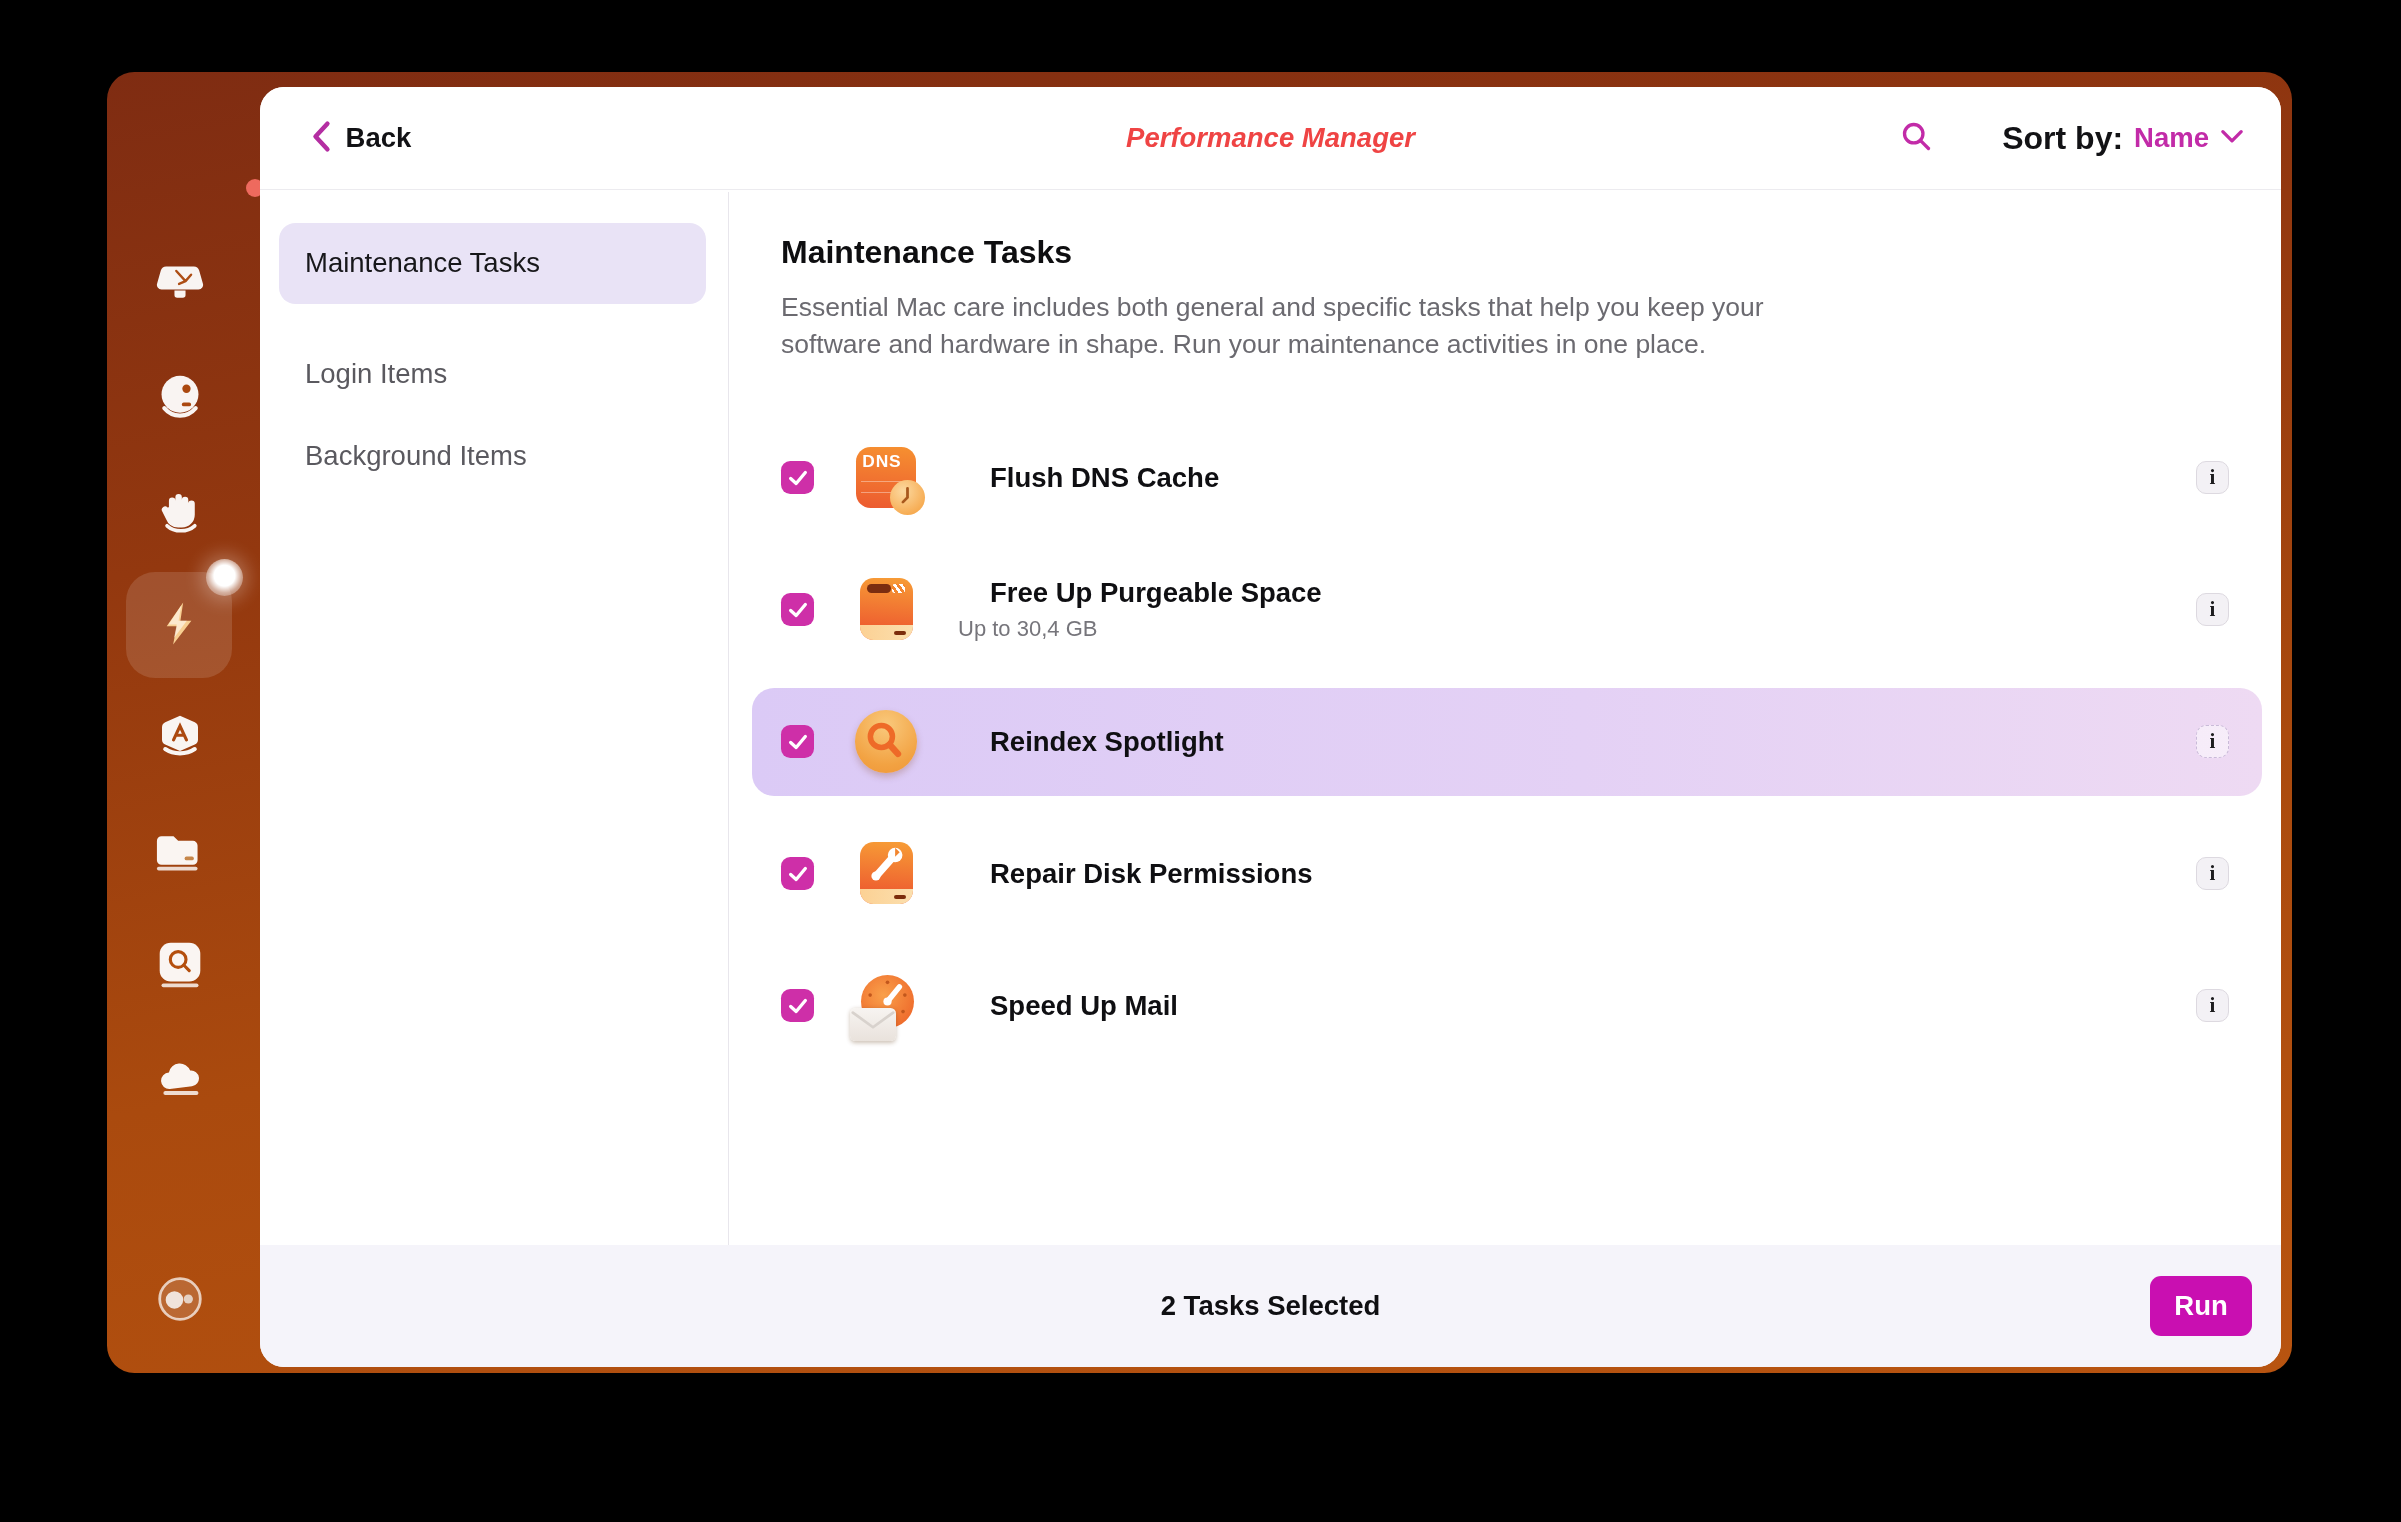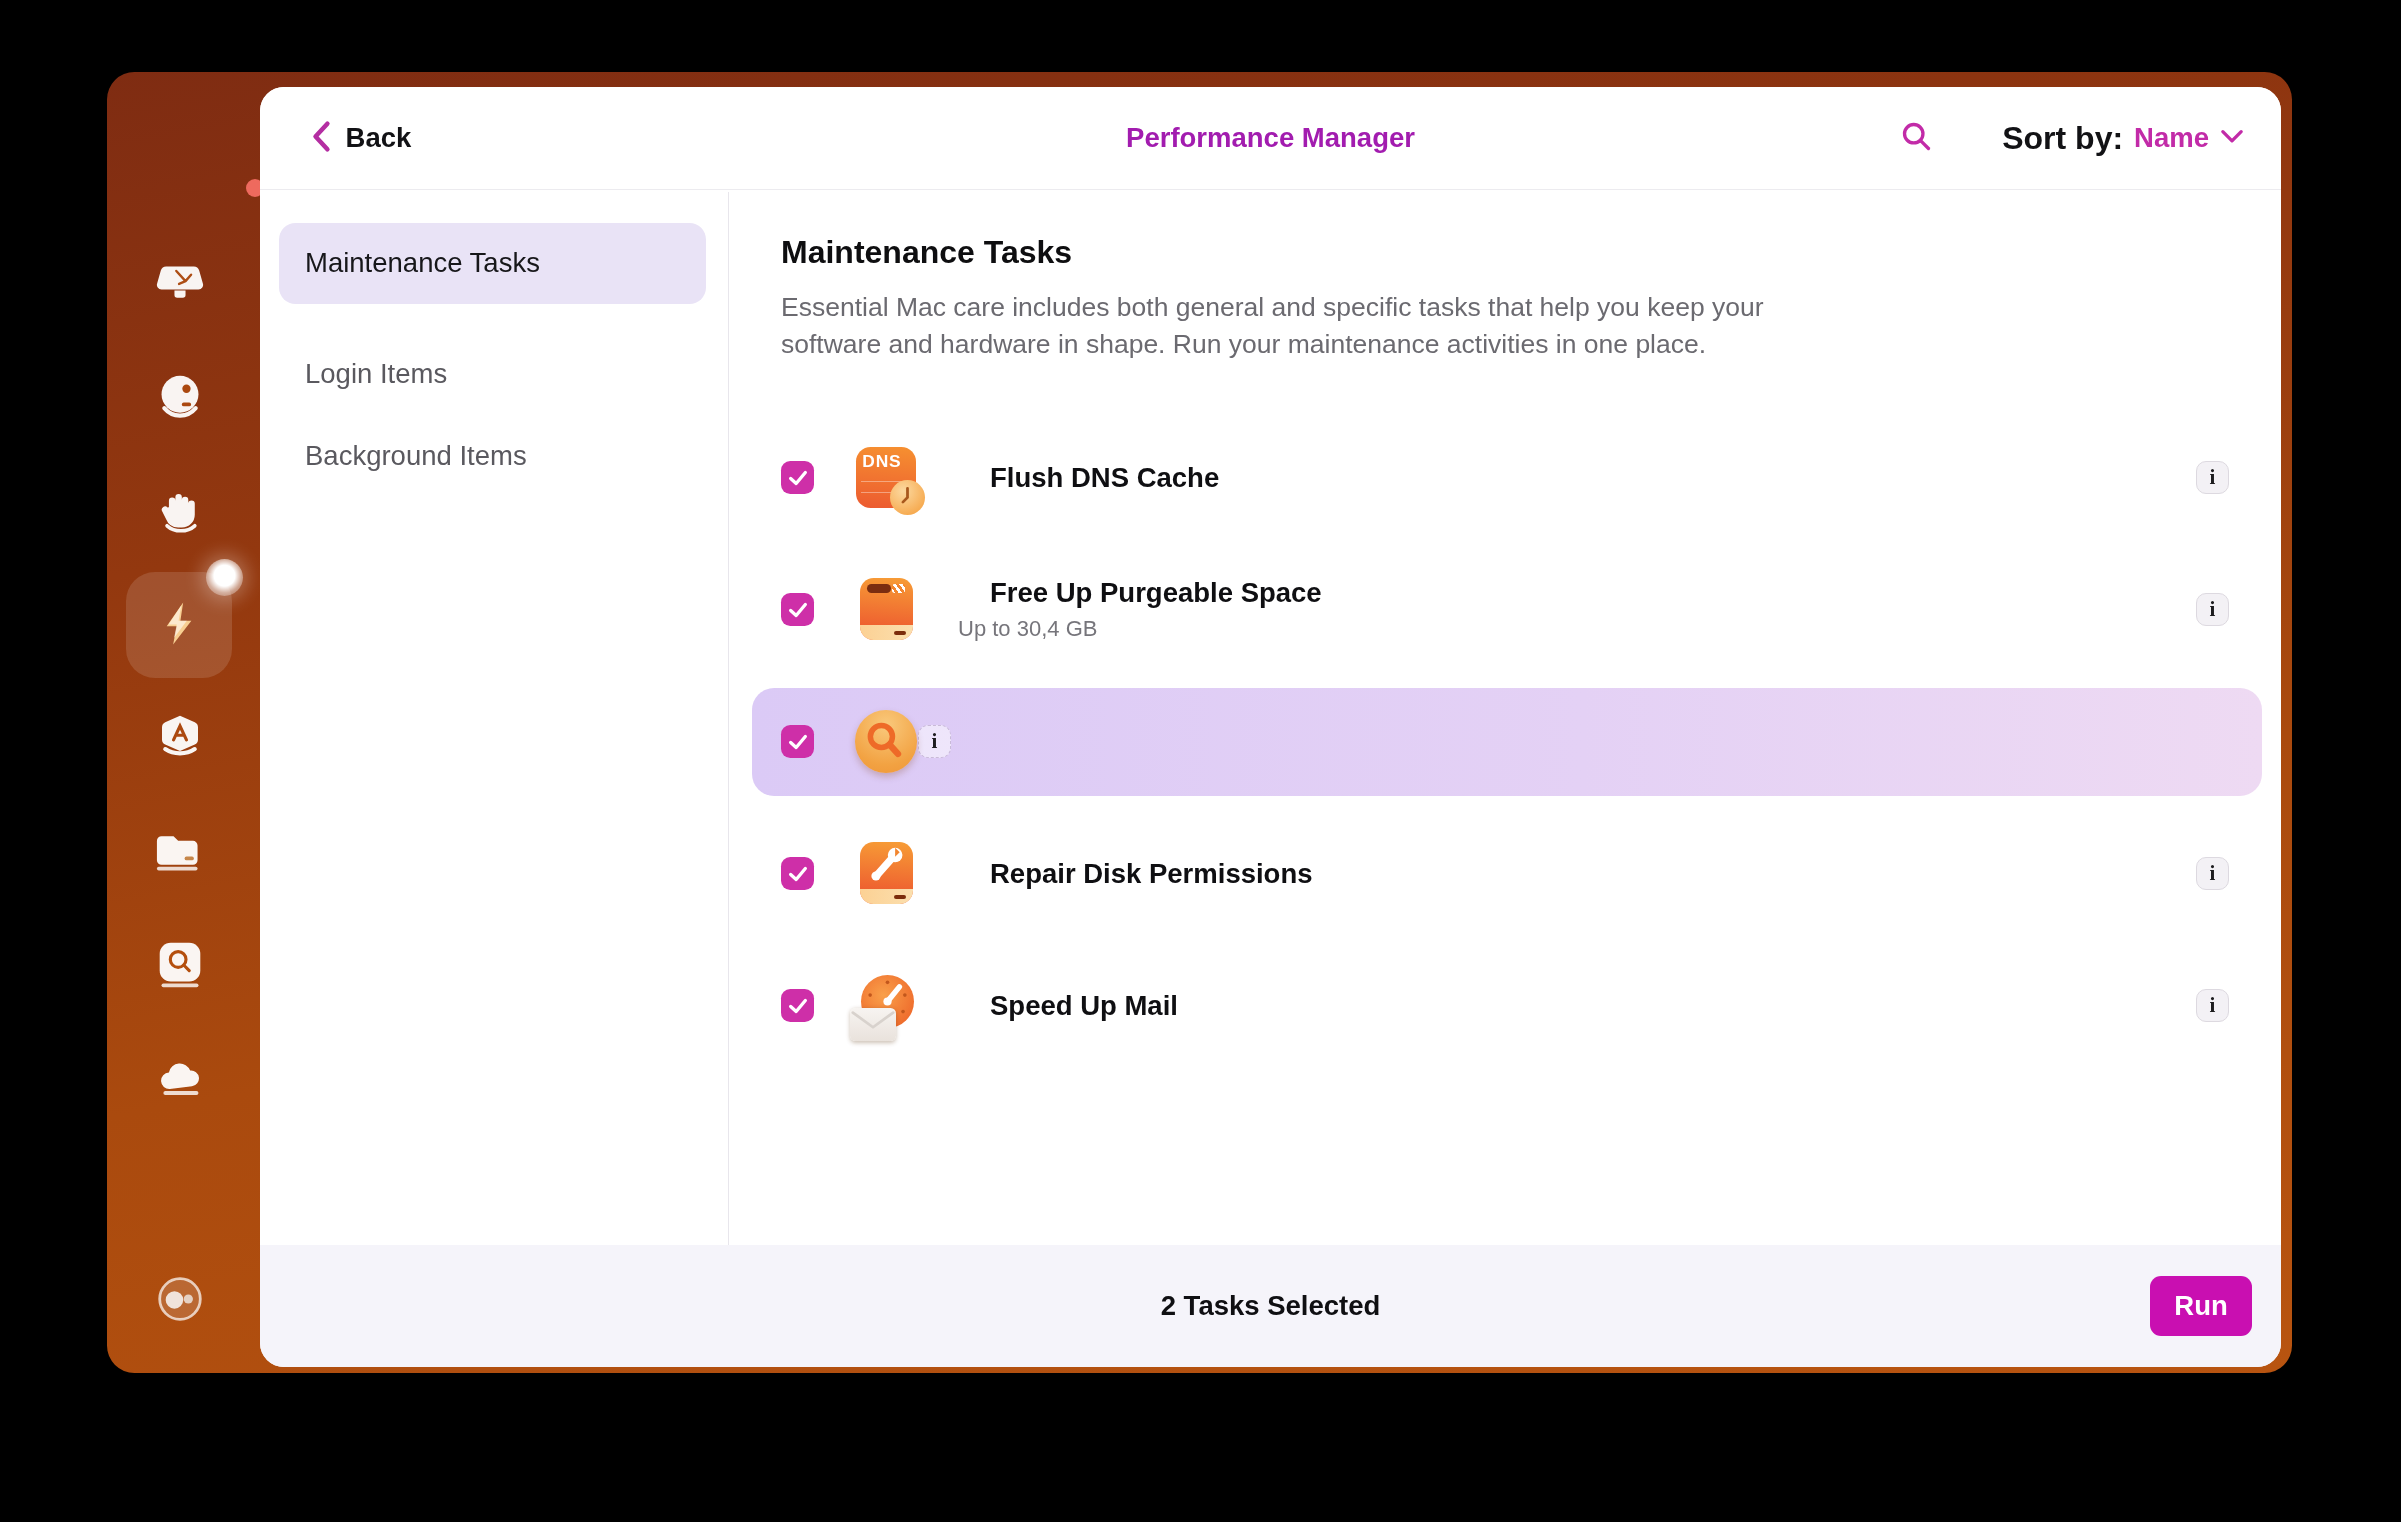--- a/index.html
+++ b/index.html
@@ -39,21 +39,21 @@
   }
   .hdr {
     position:absolute; left:0; top:0; width:100%; height:103px;
     border-bottom:1.8px solid #ecebef; background:#fff;
   }
   .back { position:absolute; left:51px; top:0; height:103px; display:flex; align-items:center; gap:14.6px; cursor:default; }
   .back-label { font-size:27.5px; font-weight:600; color:#121215; }
   .hdr-title {
     position:absolute; left:50%; top:0; transform:translateX(-50%);
     height:103px; display:flex; align-items:center;
-    font-size:27.5px; font-weight:600; color:#a21caf; white-space:nowrap;
+    font-size:27.5px; font-weight:600; color:#ef4444; white-space:nowrap;font-style:italic;
   }
   .hdr-right { position:absolute; right:37px; top:0; height:103px; display:flex; align-items:center; gap:68px; }
   .sort { display:flex; align-items:center; gap:11px; }
   .sort-label { font-size:32px; font-weight:600; color:#121215; }
   .sort-value { font-size:27.5px; font-weight:600; color:#c22ba8; }
 
   
   .nav { position:absolute; left:0; top:105px; width:469px; bottom:122px; border-right:1.8px solid #e8e6ec; background:#fff; }
   .nav-item { position:absolute; left:19px; width:427px; height:81px; border-radius:16.5px; display:flex; align-items:center; padding-left:26px; font-size:27.5px; color:#5a595f; }
   .nav-item.sel { background:#e9e3f6; color:#17171a; font-weight:500; }
@@ -303,20 +303,21 @@
                 <path d="M4 12.5 L10 18 L20 6" stroke="#fff" stroke-width="3.6" fill="none" stroke-linecap="round" stroke-linejoin="round"></path>
               </svg>
           </span>
           <span class="t-icon">
             <span class="spot"></span>
             <svg style="position:absolute;left:9.2px;top:9.2px" width="46" height="46" viewBox="0 0 50 50">
                 <circle cx="20" cy="19" r="12" stroke="#ee6a28" stroke-width="6" fill="none"></circle>
                 <path d="M29 28 l9 10" stroke="#ee6a28" stroke-width="7" stroke-linecap="round"></path>
               </svg>
           </span>
+          <span class="t-text"><span class="t-label">Reindex Spotlight</span></span>
           <span class="info-btn">i</span>
         </div>
 
         <div class="task-row" style="top:628px">
           <span class="cbox">
             <svg width="22" height="22" viewBox="0 0 24 24">
                 <path d="M4 12.5 L10 18 L20 6" stroke="#fff" stroke-width="3.6" fill="none" stroke-linecap="round" stroke-linejoin="round"></path>
               </svg>
           </span>
           <span class="t-icon">

